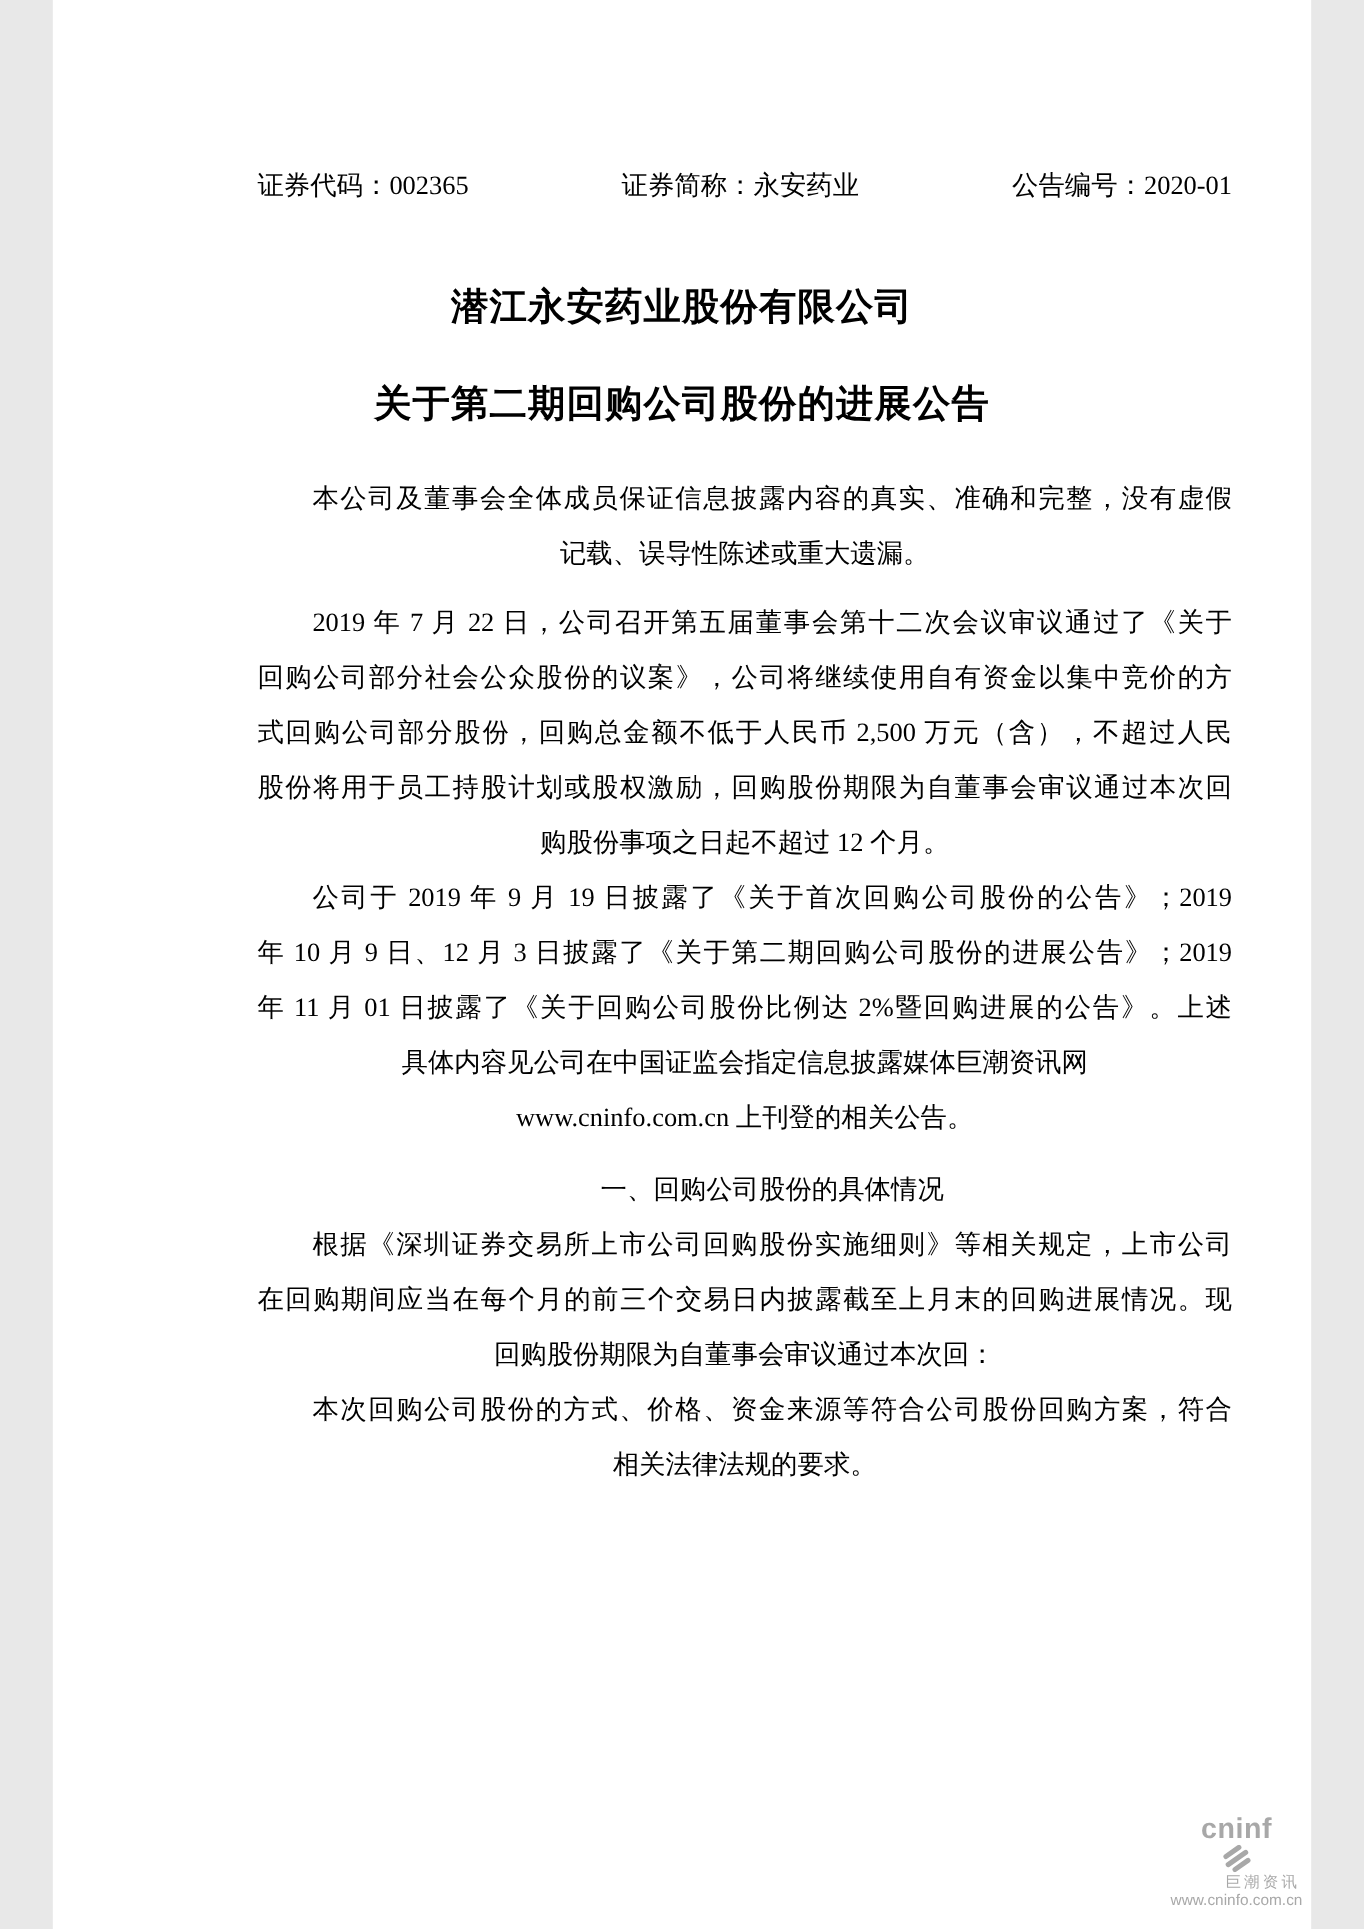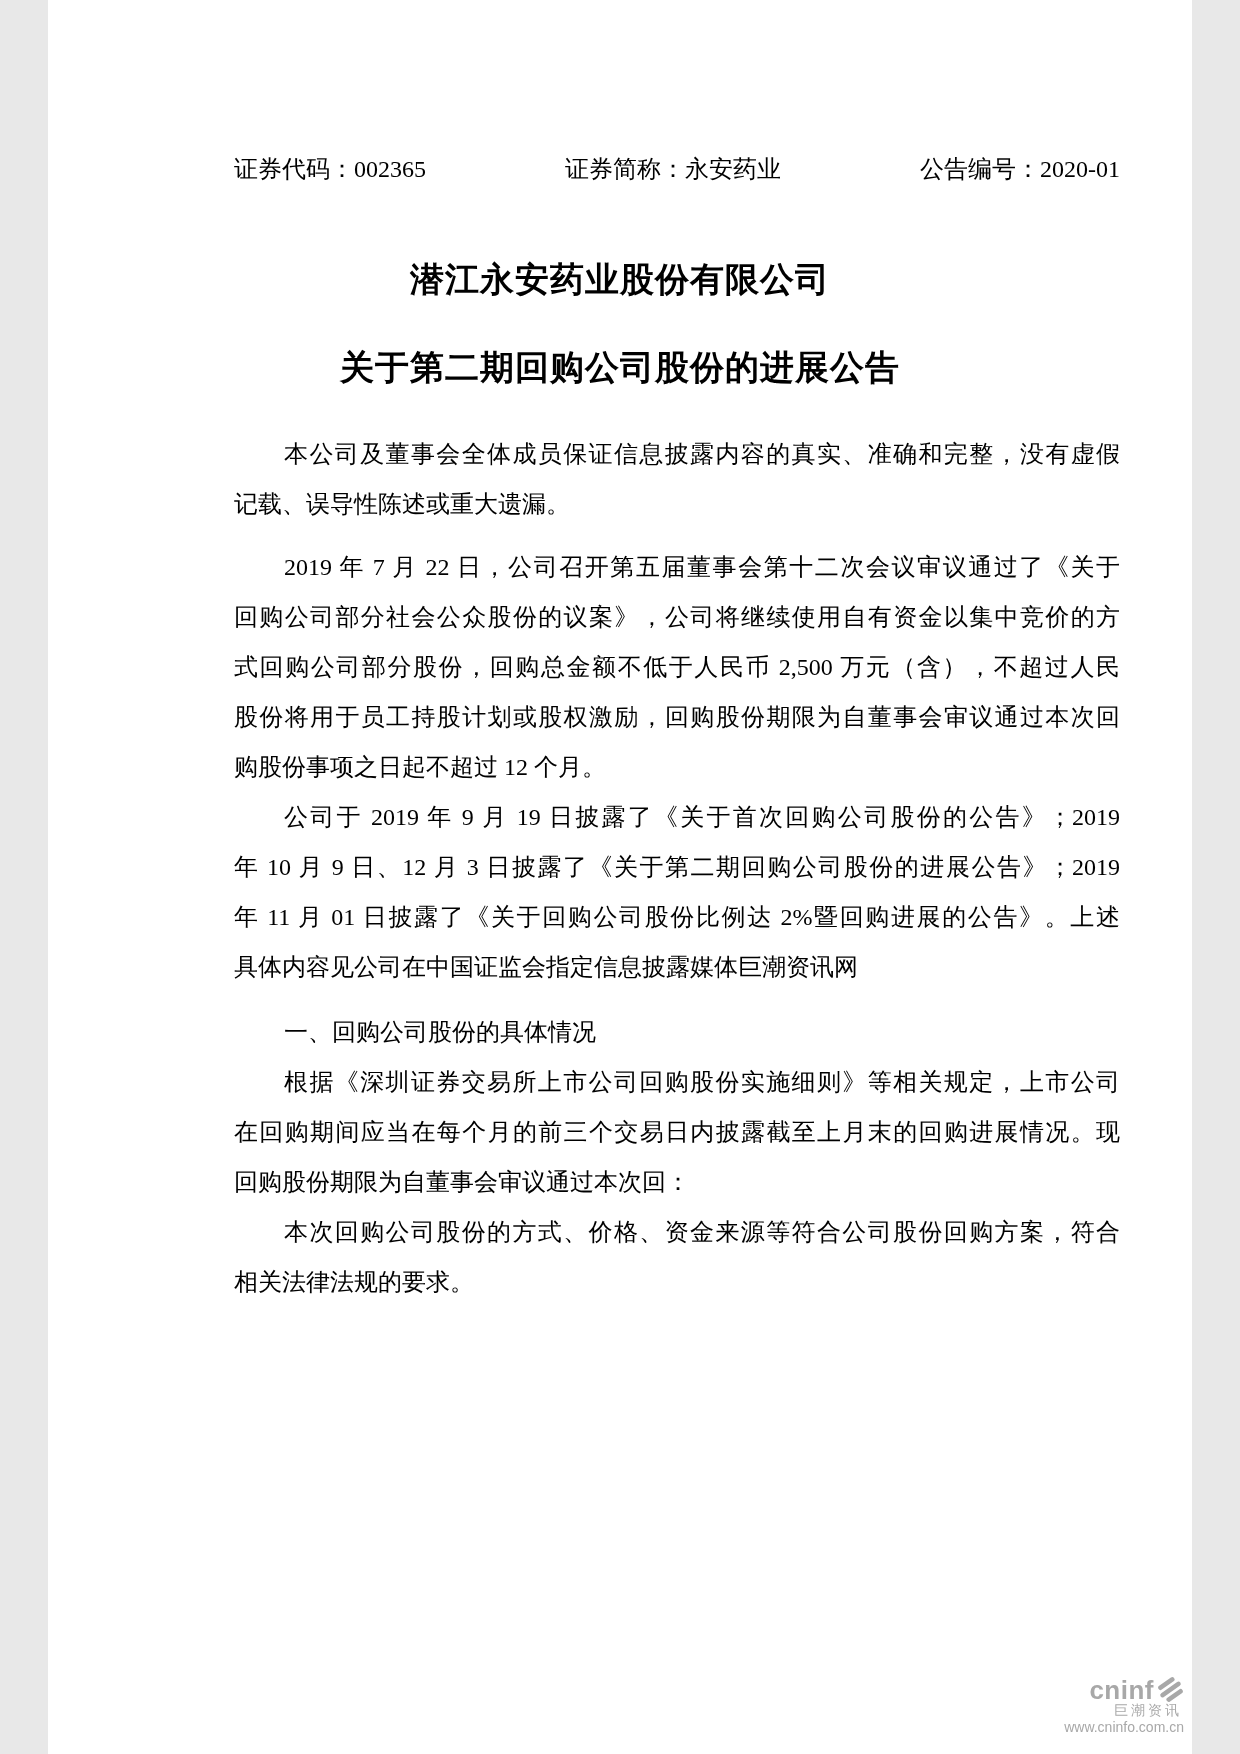--- a/index.html
+++ b/index.html
@@ -47,39 +47,41 @@
     top: 429px;
     left: 186px;
     width: 886px;
     font-size: 24px;
     line-height: 50px;
   }
   .paragraph { margin: 0; }
   .line {
     height: 50px;
     white-space: pre-wrap;
+    text-align: center;
   }
   .line.indent { padding-left: 50px; }
   .line.justify {
     text-align: justify;
     text-align-last: justify;
     text-justify: inter-character;
   }
   .watermark {
     position: absolute;
     right: 8px;
     bottom: 18px;
     text-align: right;
     font-family: "Liberation Sans", "DejaVu Sans", sans-serif;
   }
   .brand-row {
     display: flex;
     align-items: center;
     justify-content: flex-end;
     gap: 3px;
+    flex-direction: column;
   }
   .brand {
     font-weight: bold;
     font-size: 26px;
     letter-spacing: 0.5px;
     line-height: 24px;
   }
   .swirl { display: inline-block; width: 27px; height: 25px; }
   .wm-subtitle {
     font-size: 14px;
@@ -116,20 +118,21 @@
         <div class="line justify">回购公司部分社会公众股份的议案》，公司将继续使用自有资金以集中竞价的方</div>
         <div class="line justify">式回购公司部分股份，回购总金额不低于人民币 2,500 万元（含），不超过人民</div>
         <div class="line justify">股份将用于员工持股计划或股权激励，回购股份期限为自董事会审议通过本次回</div>
         <div class="line">购股份事项之日起不超过 12 个月。</div>
       </div>
       <div class="paragraph">
         <div class="line indent justify">公司于 2019 年 9 月 19 日披露了《关于首次回购公司股份的公告》；2019</div>
         <div class="line justify">年 10 月 9 日、12 月 3 日披露了《关于第二期回购公司股份的进展公告》；2019</div>
         <div class="line justify">年 11 月 01 日披露了《关于回购公司股份比例达 2%暨回购进展的公告》。上述</div>
         <div class="line">具体内容见公司在中国证监会指定信息披露媒体巨潮资讯网</div>
+        <div class="line">www.cninfo.com.cn 上刊登的相关公告。</div>
       </div>
       <div class="paragraph" style="margin-top: 15px;">
         <div class="line indent">一、回购公司股份的具体情况</div>
       </div>
       <div class="paragraph">
         <div class="line indent justify">根据《深圳证券交易所上市公司回购股份实施细则》等相关规定，上市公司</div>
         <div class="line justify">在回购期间应当在每个月的前三个交易日内披露截至上月末的回购进展情况。现</div>
         <div class="line">回购股份期限为自董事会审议通过本次回：</div>
       </div>
       <div class="paragraph">

